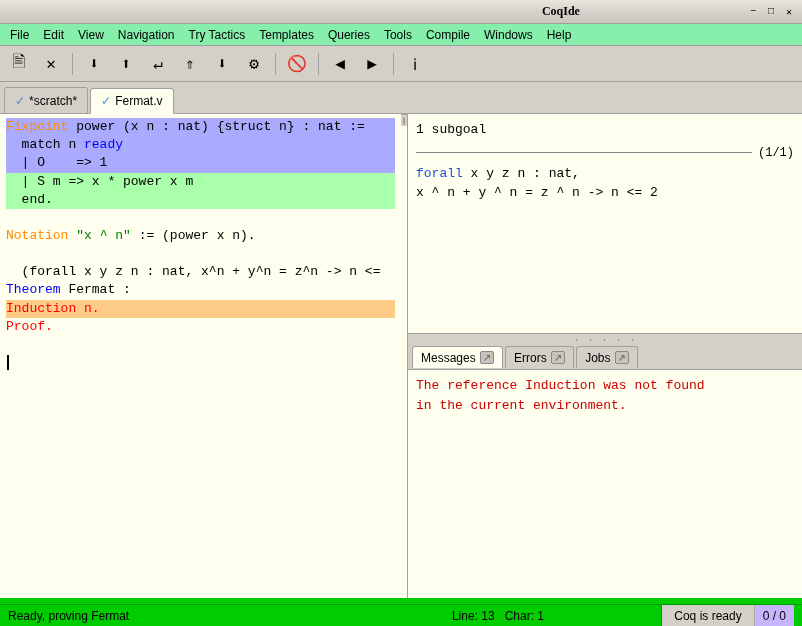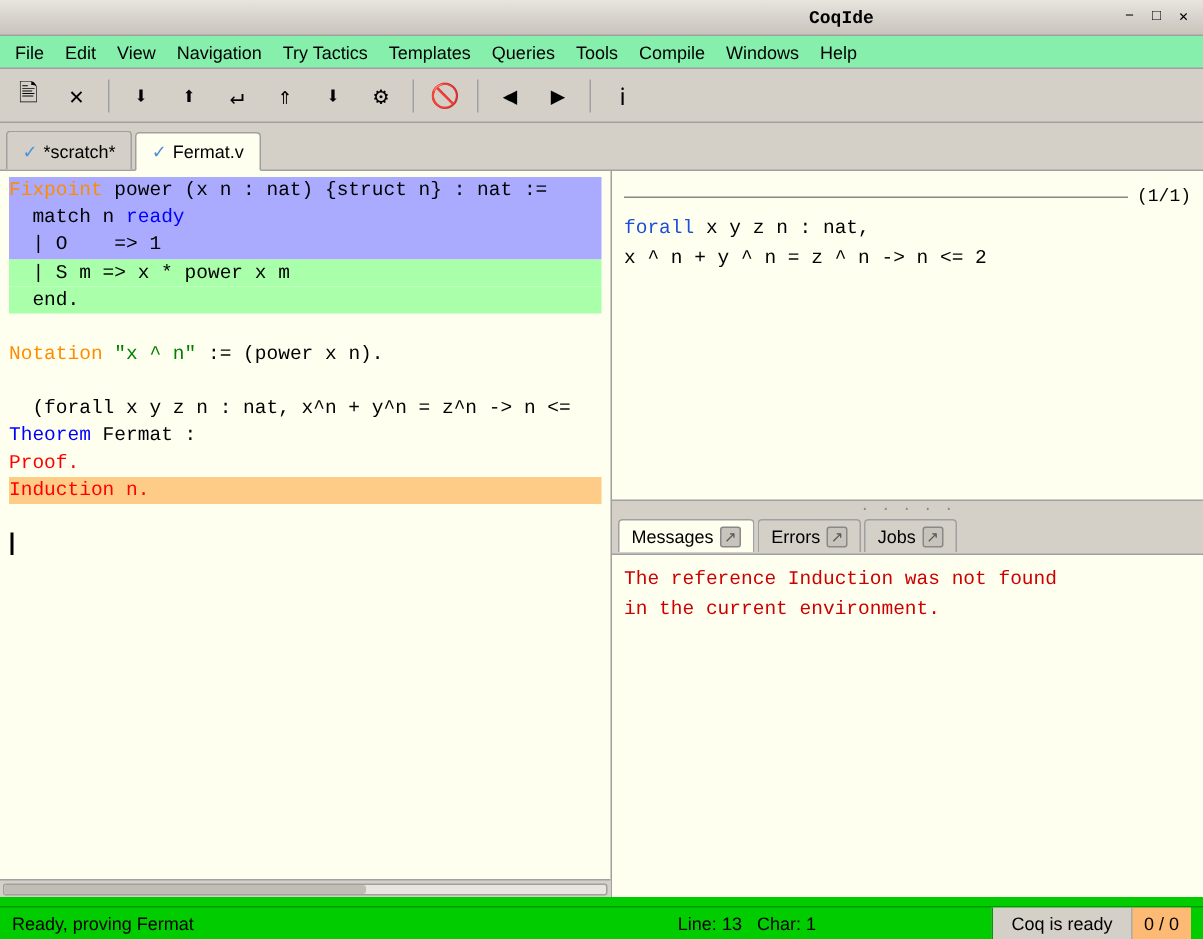--- a/index.html
+++ b/index.html
@@ -18,21 +18,21 @@
     #title-bar {
       background: linear-gradient(to bottom, #e8e4de, #c8c4bc);
       display: flex;
       align-items: center;
       justify-content: space-between;
       padding: 3px 6px;
       height: 24px;
       border-bottom: 1px solid #a0a0a0;
     }
     #title-text {
-      font-family: Liberation Mono, monospace;
+      font-family: Liberation Serif, serif;
       font-size: 12px;
       font-weight: bold;
       color: #000;
       flex: 1;
       text-align: center;
     }
     #window-controls {
       display: flex;
       gap: 4px;
     }
@@ -128,21 +128,20 @@
       display: flex;
       flex: 1;
       overflow: hidden;
     }
 
     
     #editor-panel {
       flex: 0 0 408px;
       background: #fffff0;
       display: flex;
-      flex-direction: column;
       border-right: 1px solid #a0a0a0;
       overflow: hidden;
     }
     #editor-content {
       flex: 1;
       overflow-y: auto;
       padding: 4px 6px;
       font-family: 'Courier New', Courier, monospace;
       font-size: 13px;
       line-height: 1.4;
@@ -319,21 +318,21 @@
     #coq-status {
       background: #d4d0c8;
       padding: 0 12px;
       border-left: 1px solid #009900;
       height: 22px;
       display: flex;
       align-items: center;
       color: #000;
     }
     #proof-count {
-      background: #fdba74;
+      background: #c4b5fd;
       padding: 0 8px;
       border-left: 1px solid #aaa;
       height: 22px;
       display: flex;
       align-items: center;
     }
   </style>
 </head>
 <body>
 
@@ -398,35 +397,38 @@
     <span class="code-line hl-blue"><span class="kw-orange">Fixpoint</span><span class="plain"> power (x n : nat) {struct n} : nat :=</span></span>
         <span class="code-line hl-blue"><span class="plain">  match n </span><span class="kw-blue">ready</span></span>
         <span class="code-line hl-blue"><span class="plain">  | O    =&gt; 1</span></span>
         <span class="code-line hl-green"><span class="plain">  | S m =&gt; x * power x m</span></span>
         <span class="code-line hl-green"><span class="plain">  end.</span></span>
         <span class="code-line"><span class="plain"></span></span>
         <span class="code-line"><span class="kw-orange">Notation</span><span class="plain"> </span><span class="str-green">"x ^ n"</span><span class="plain"> := (power x n).</span></span>
         <span class="code-line"><span class="plain"></span></span>
         <span class="code-line"><span class="plain">  (forall x y z n : nat, x^n + y^n = z^n -&gt; n &lt;=</span></span>
         <span class="code-line"><span class="kw-blue">Theorem</span><span class="plain"> Fermat :</span></span>
+        <span class="code-line hl-orange"><span class="kw-red">Induction n.</span></span>
         <span class="code-line"><span class="kw-red">Proof.</span></span>
-        <span class="code-line hl-orange"><span class="kw-red">Induction n.</span></span>
         <span class="code-line"><span class="plain"></span></span>
         <span class="code-line"><span style="border-left: 2px solid rgb(0, 0, 0); margin-left: 1px;"></span></span>
       </div>
     <div id="editor-scrollbar">
       <div class="h-scroll-track">
         <div class="h-scroll-thumb"></div>
       </div>
     </div>
   </div>
 
   <div id="right-panel">
 
     <div id="goal-panel">
+      <div id="goal-header">
+        <span>1 subgoal</span>
+      </div>
       <div style="display:flex; align-items:center; margin: 2px 0;">
         <div style="flex:1; border-top:1px solid #888;"></div>
         <div id="goal-counter" style="margin-left:6px; font-size:12px;">(1/1)</div>
       </div>
       <div id="goal-body">
         <span class="goal-kw">forall</span> x y z n : nat,<br>
         x ^ n + y ^ n = z ^ n -&gt; n &lt;= 2
       </div>
     </div>
 

